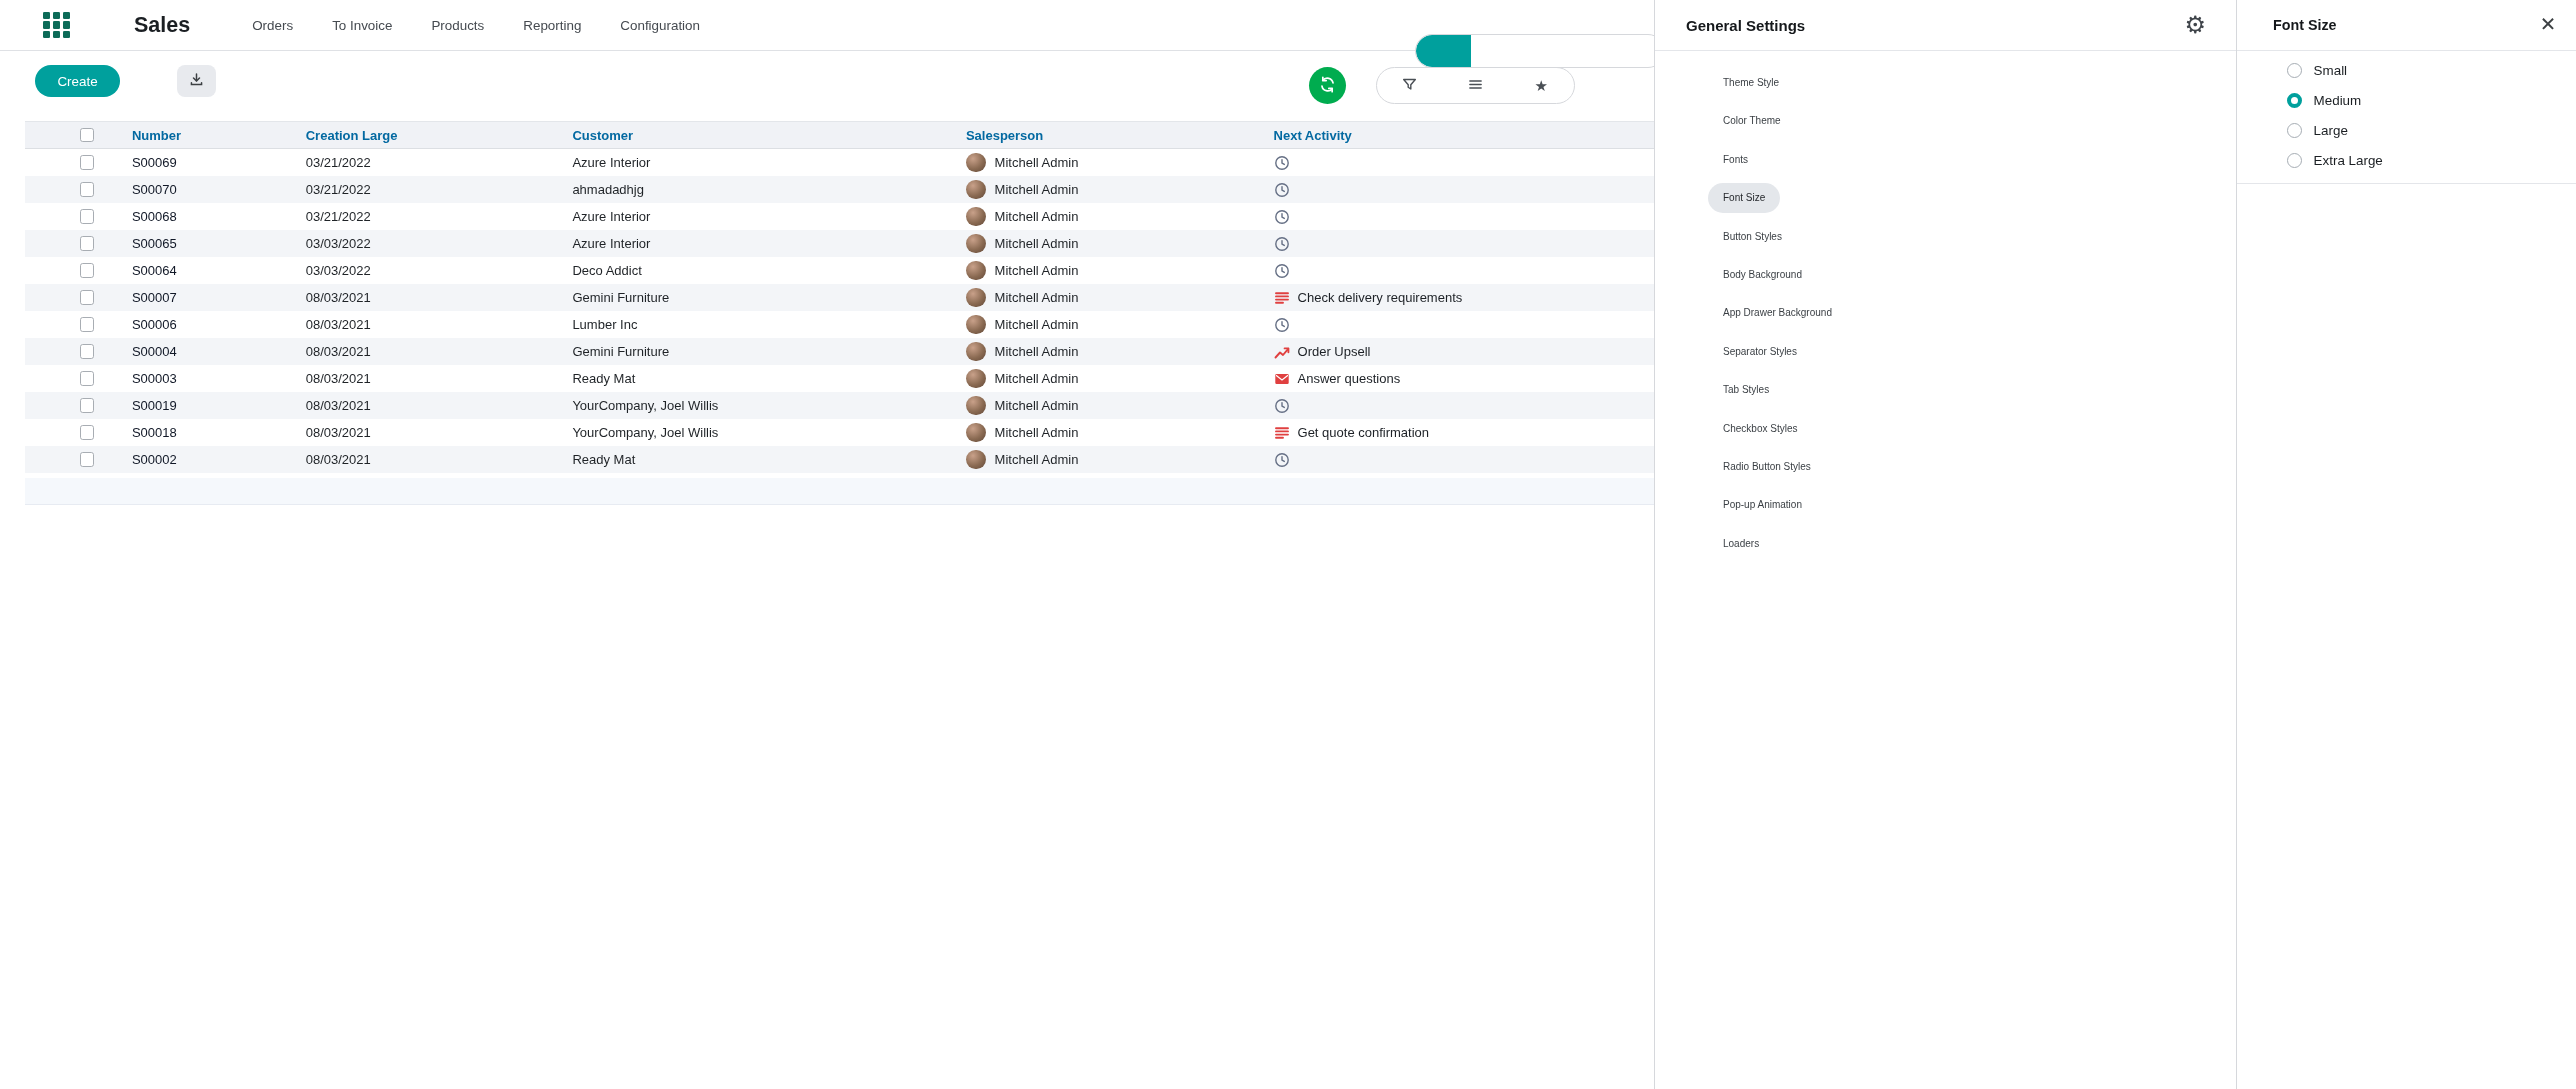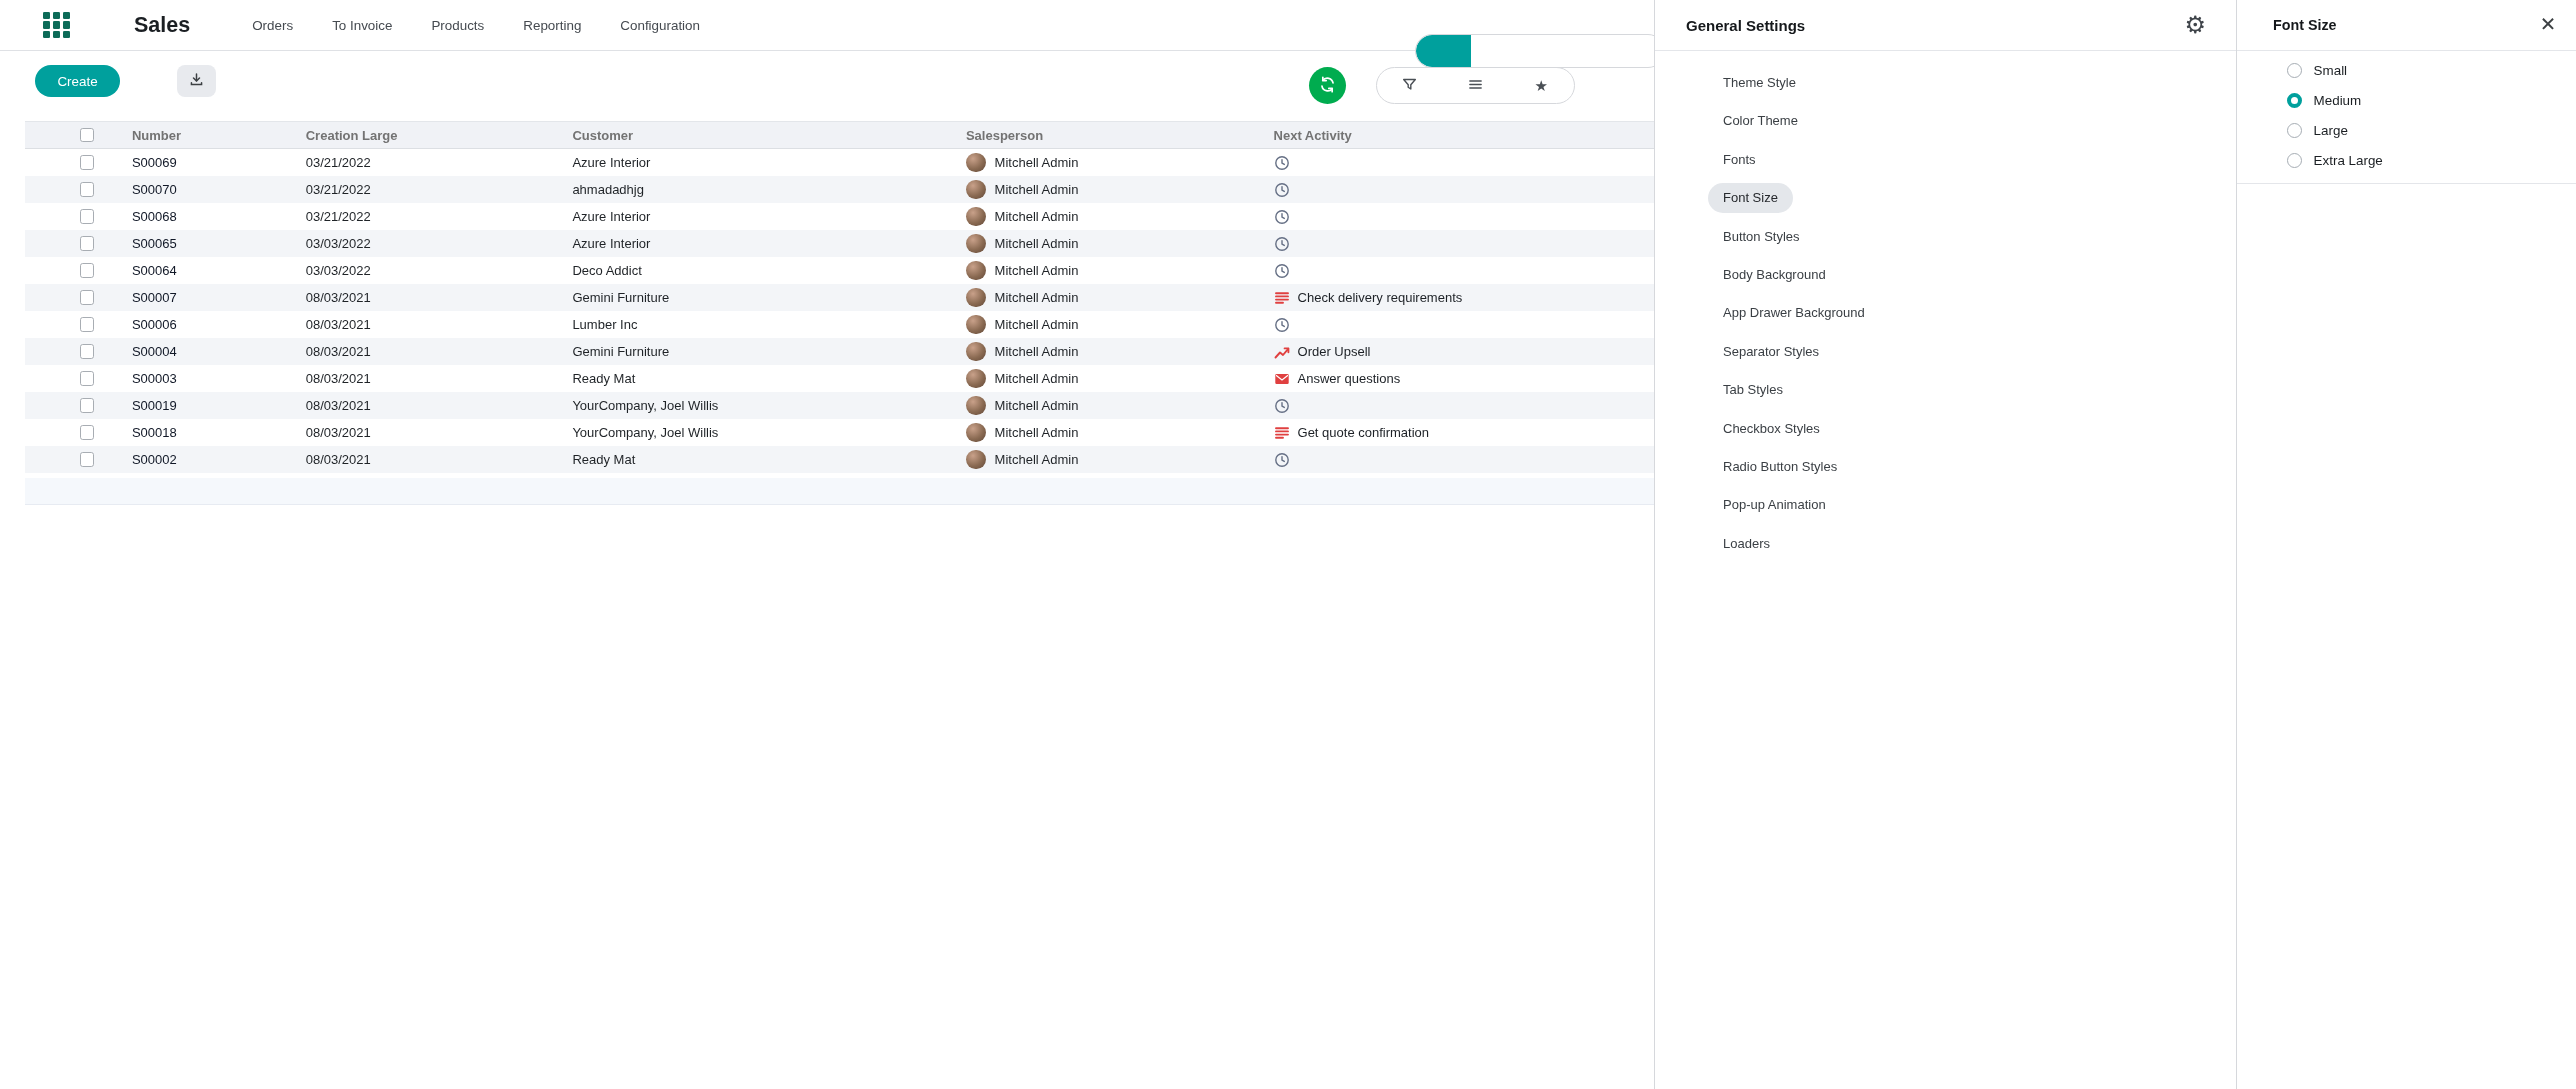--- a/index.html
+++ b/index.html
@@ -34,21 +34,21 @@
   .refresh-btn{position:absolute; left:1309px; top:16px; width:37px; height:37px; border:none; border-radius:50%;
     background:var(--refresh-green); display:flex; align-items:center; justify-content:center; cursor:pointer;}
   .view-controls{position:absolute; left:1376px; top:16px; width:199px; height:37px; background:#fff;
     border:0.9px solid var(--border); border-radius:19px; display:flex; align-items:stretch; overflow:hidden;}
   .vc-btn{flex:1; display:flex; align-items:center; justify-content:center; background:transparent; border:none; cursor:pointer;}
   .vc-btn .star-glyph{font-size:15px; color:#4A4F55; line-height:1;}
 
   
   .table-wrap{margin-left:25px; width:1699px;}
   .thead{display:flex; align-items:center; height:28px; background:var(--header-bg);
-    border-top:0.9px solid #E3E6EA; border-bottom:0.9px solid #DCDFE3; font-weight:700; font-size:13px; color:#737373;}
+    border-top:0.9px solid #E3E6EA; border-bottom:0.9px solid #DCDFE3; font-weight:700; font-size:13px; color:#0369a1;}
   .cell{white-space:nowrap;}
   .c-check{width:107px; padding-left:55px; display:flex; align-items:center;}
   .c-number{width:174px;}
   .c-date{width:267px;}
   .c-customer{width:394px;}
   .c-sales{width:308px; display:flex; align-items:center;}
   .c-activity{width:451px; display:flex; align-items:center;}
   .checkbox{width:14.3px; height:14.3px; border:0.9px solid #A8ADB3; border-radius:2.7px; background:#fff; display:inline-block; cursor:pointer;}
   .trow{display:flex; align-items:center; height:27px; font-size:13px; cursor:pointer;}
   .trow:nth-child(even){background:var(--stripe);}
@@ -59,21 +59,21 @@
   .act-label{margin-left:8px; color:#1D2126;}
   .table-band{height:27px; margin-top:5.4px; background:var(--band); border-bottom:0.9px solid #E7EBF2;}
 
   
   .panel-settings{flex:0 0 582px; width:582px; height:100%; background:#fff; border-left:0.9px solid var(--border); overflow:hidden;}
   .panel-header{height:51px; border-bottom:0.9px solid #E4E6EA; display:flex; align-items:center; justify-content:space-between; padding:0 30px 0 31px;}
   .panel-title{font-size:15px; font-weight:700; color:#15181B;}
   .gear-glyph{font-size:24px; color:#3F444A; line-height:1; cursor:pointer;}
   .section-title{padding:11.6px 0 0 33px; font-size:14.8px; font-weight:700; color:#15181B; line-height:18px;}
   .settings-list{margin:17px 0 0 53px; display:flex; flex-direction:column; align-items:flex-start;}
-  .settings-item{font-size:13px; color:#3A3F44; padding:8px 15px; margin-bottom:9px; border-radius:15px; cursor:pointer; line-height:13.4px; white-space:nowrap;}
+  .settings-item{font-size:10px; color:#3A3F44; padding:8px 15px; margin-bottom:9px; border-radius:15px; cursor:pointer; line-height:13.4px; white-space:nowrap;}
   .settings-item.active{background:#E4E7EB; color:#26292D; font-weight:500;}
 
   
   .panel-fontsize{flex:0 0 340px; width:340px; height:100%; background:#fff; border-left:0.9px solid var(--border); overflow:hidden;}
   .panel-fontsize .panel-header{padding:0 19.7px 0 36px;}
   .fs-title{font-size:14.3px; font-weight:700; color:#15181B;}
   .close-glyph{font-size:19.7px; color:#3C4043; line-height:1; cursor:pointer; background:none; border:none; font-family:inherit;}
   .fs-options{padding:11.6px 0 0 50px;}
   .fs-option{display:flex; align-items:center; height:15px; margin-bottom:15px; cursor:pointer;}
   .radio{width:15px; height:15px; border-radius:50%; border:1.3px solid #A6ADB4; background:#fff; flex:0 0 15px;}

